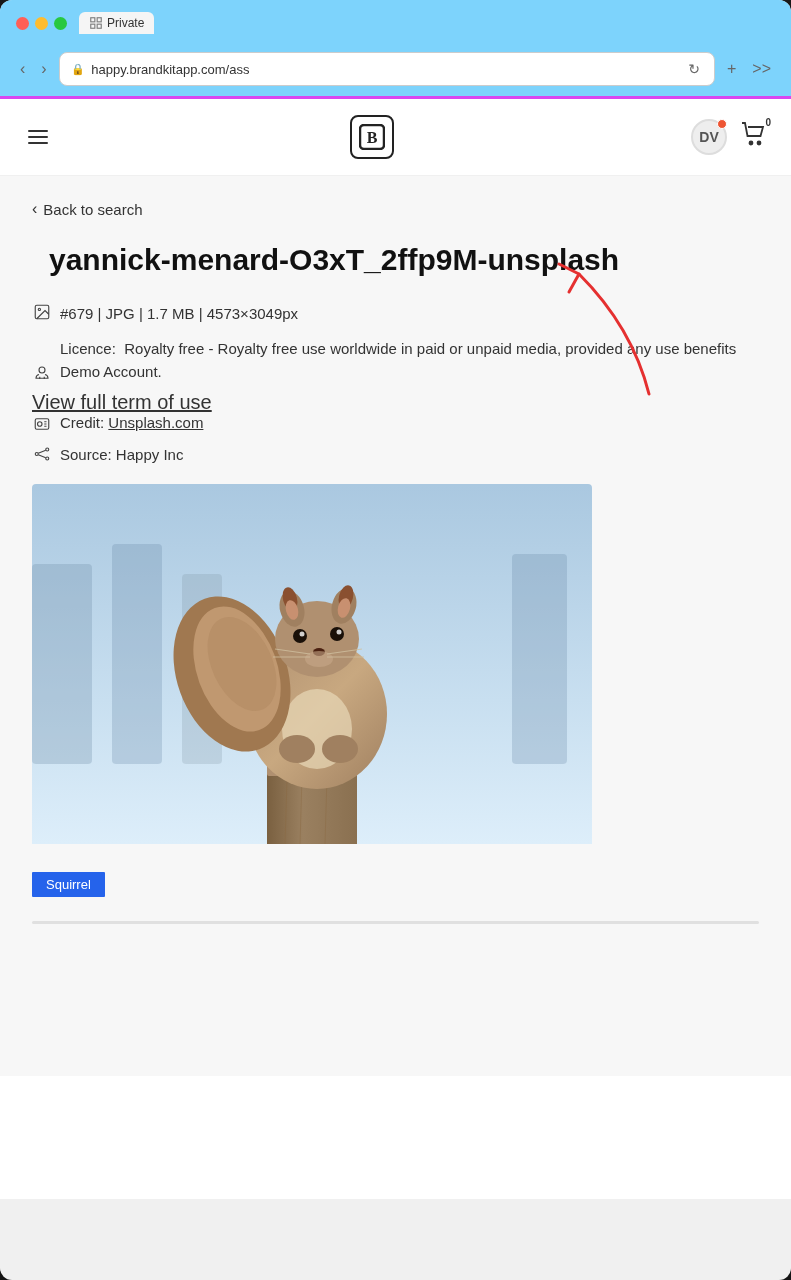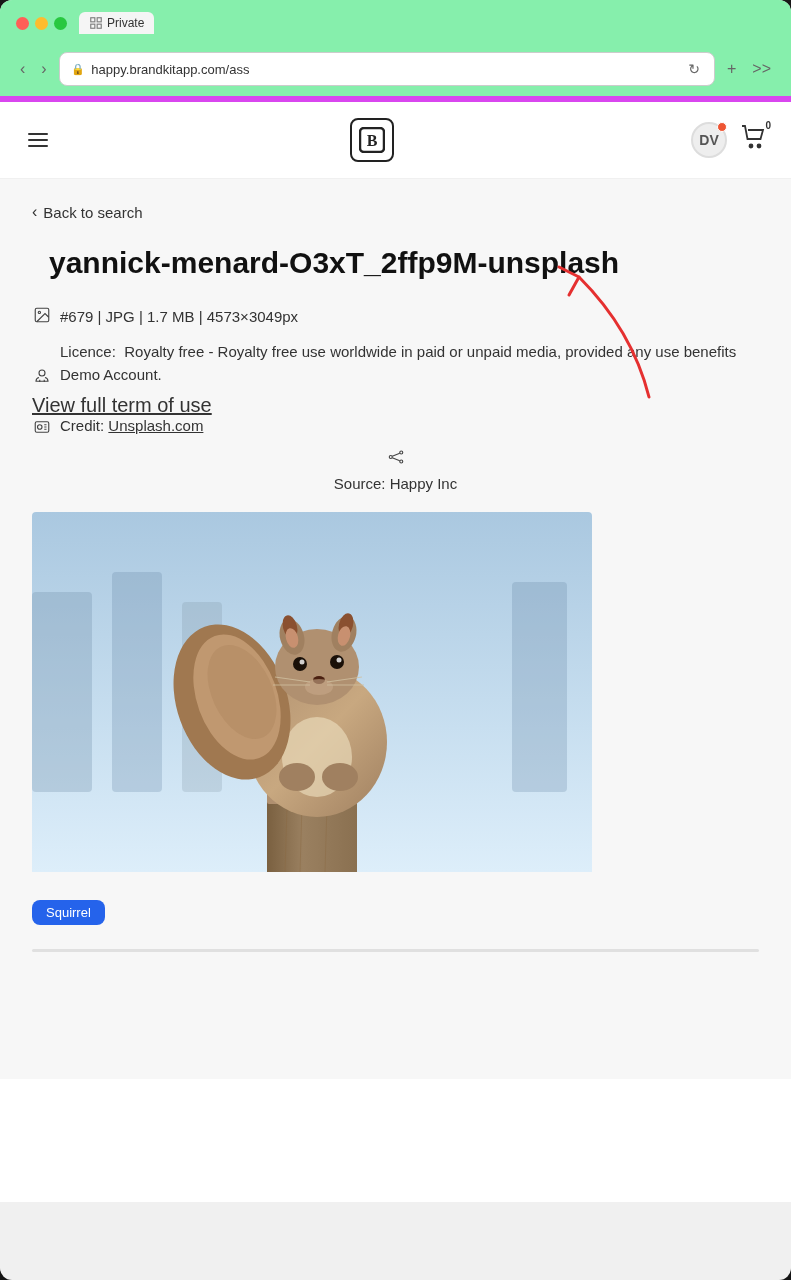--- a/index.html
+++ b/index.html
@@ -18,23 +18,23 @@
       min-height: 1280px;
       background: #f0f0f0;
       border-radius: 12px;
       overflow: hidden;
       box-shadow: 0 20px 60px rgba(0,0,0,0.5);
       position: relative;
     }
 
     
     .browser-chrome {
-      background: #86efac;
+      background: #7dd3fc;
       padding: 12px 16px 0;
-      border-bottom: 6px solid #d946ef;
+      border-bottom: 3px solid #d946ef;
     }
 
     .title-bar {
       display: flex;
       align-items: center;
       gap: 12px;
       margin-bottom: 10px;
     }
 
     .traffic-lights {
@@ -324,21 +324,20 @@
       cursor: pointer;
     }
 
     .source-row {
       display: flex;
       align-items: center;
       gap: 8px;
       margin-bottom: 20px;
       font-size: 15px;
       color: #333;
-      flex-direction: column;
     }
 
     
     .asset-image-container {
       width: 100%;
       max-width: 560px;
       border-radius: 4px;
       overflow: hidden;
       margin-bottom: 24px;
       position: relative;
@@ -351,21 +350,21 @@
     }
 
     
     .tag-squirrel {
       display: inline-block;
       background: #2563eb;
       color: white;
       font-size: 13px;
       font-weight: 500;
       padding: 5px 14px;
-      border-radius: 8px;
+      border-radius: 1px;
       margin-bottom: 16px;
       cursor: pointer;
     }
 
     .footer-text {
       text-align: right;
       font-size: 13px;
       color: #888;
       padding-right: 8px;
     }

